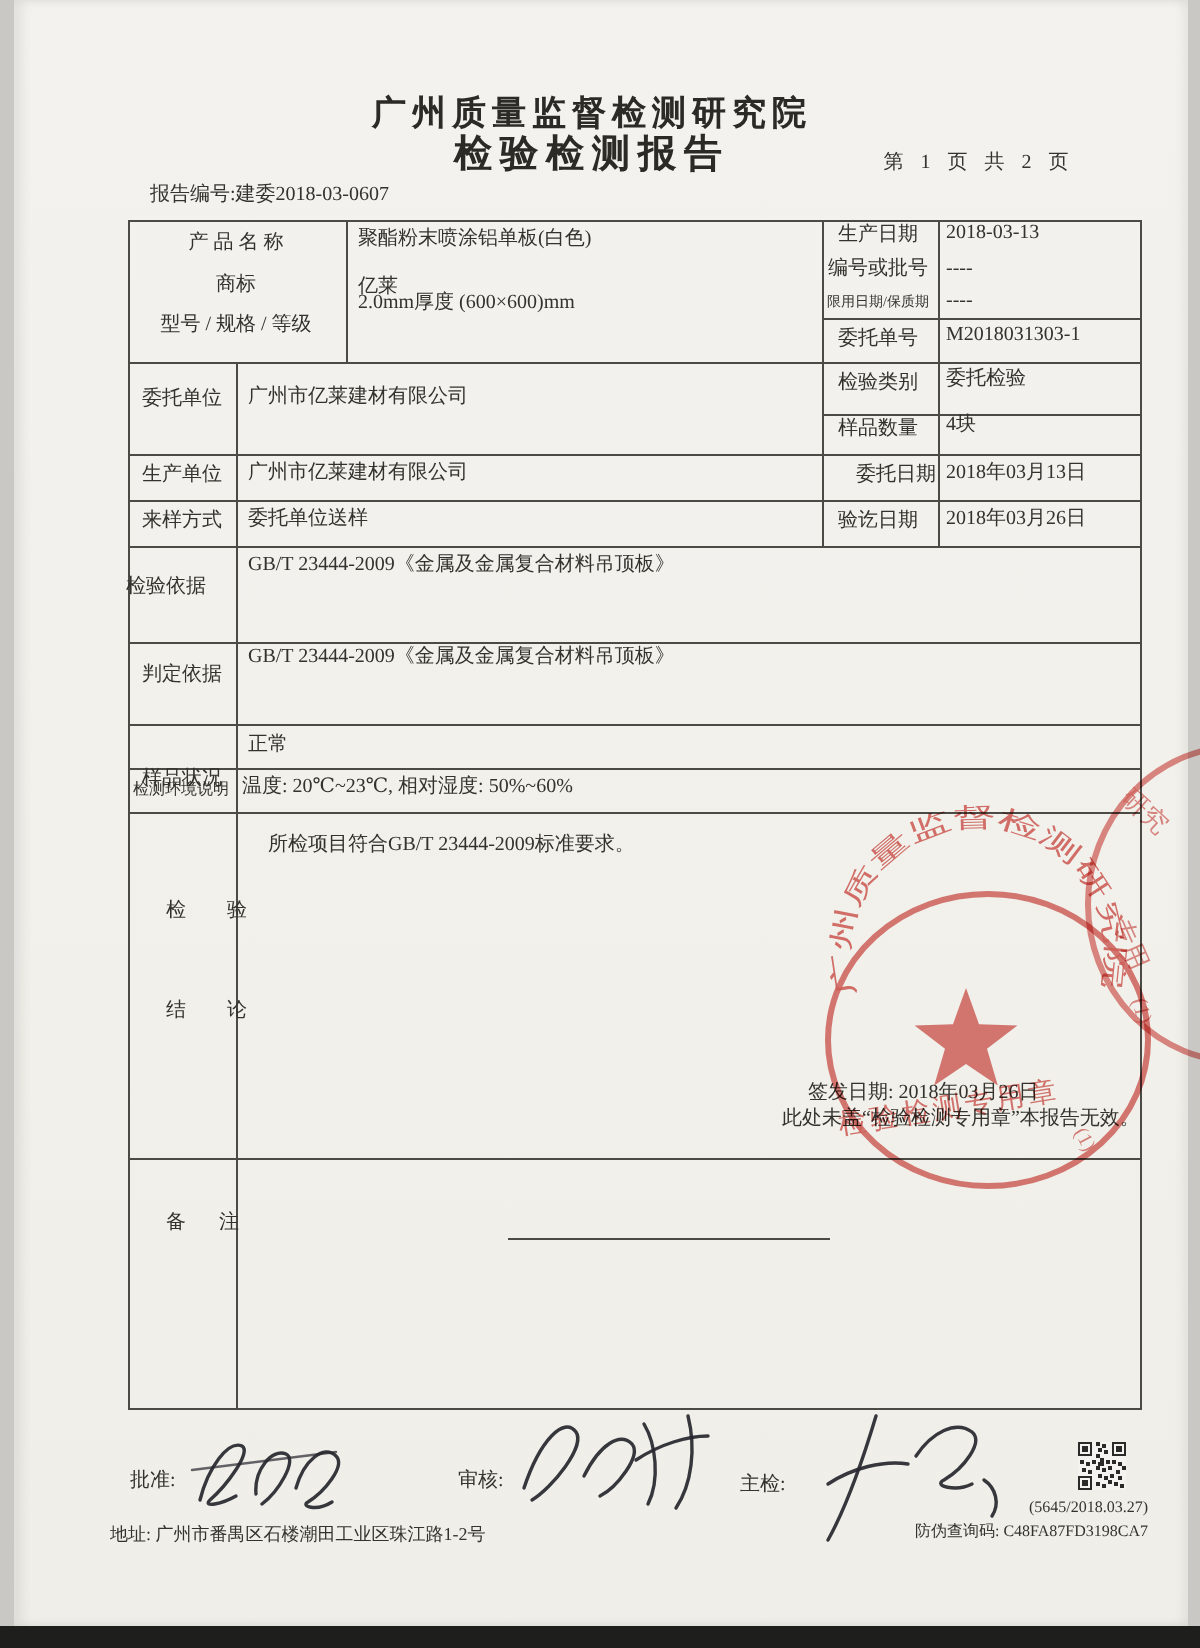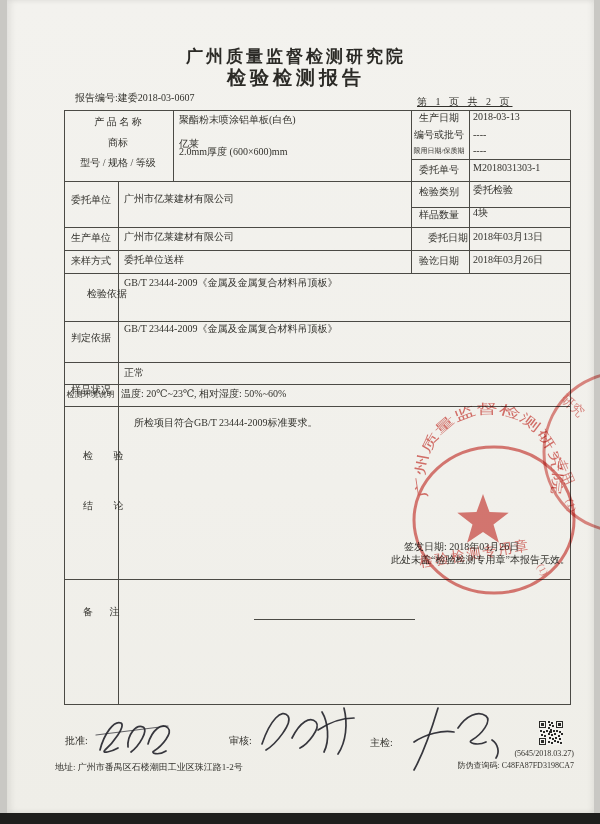--- a/index.html
+++ b/index.html
@@ -29,21 +29,21 @@
   .qr{position:absolute;left:539px;top:721px;}
 </style>
 </head>
 <body>
 
 <div class="paper">
 
   <div class="t c b" style="left:159px;top:46px;width:260px;font-size:17px;letter-spacing:3px;color:#2b2a26;">广州质量监督检测研究院</div>
   <div class="t c b" style="left:179px;top:66px;width:220px;font-size:19px;letter-spacing:4px;color:#2b2a26;">检验检测报告</div>
   <div class="t" style="left:68px;top:92px;">报告编号:建委2018-03-0607</div>
-  <div class="t" style="left:410px;top:96px;width:145px;text-align:left;letter-spacing:3px;text-decoration:underline;">第 1 页 共 2 页</div>
+  <div class="t" style="left:410px;top:76px;width:145px;text-align:center;letter-spacing:3px;">第 1 页 共 2 页</div>
 
   <div class="frame">
     <div class="hl" style="left:0;top:70px;width:505px;"></div>
     <div class="hl" style="left:0;top:116px;width:505px;"></div>
     <div class="hl" style="left:0;top:139px;width:505px;"></div>
     <div class="hl" style="left:0;top:162px;width:505px;"></div>
     <div class="hl" style="left:0;top:210px;width:505px;"></div>
     <div class="hl" style="left:0;top:251px;width:505px;"></div>
     <div class="hl" style="left:0;top:273px;width:505px;"></div>
     <div class="hl" style="left:0;top:295px;width:505px;"></div>
@@ -82,21 +82,21 @@
   <div class="t c" style="left:58px;top:232px;width:52px;">生产单位</div>
   <div class="t" style="left:117px;top:231px;">广州市亿莱建材有限公司</div>
   <div class="t c" style="left:412px;top:232px;width:58px;">委托日期</div>
   <div class="t" style="left:466px;top:231px;">2018年03月13日</div>
 
   <div class="t c" style="left:58px;top:255px;width:52px;">来样方式</div>
   <div class="t" style="left:117px;top:254px;">委托单位送样</div>
   <div class="t c" style="left:403px;top:255px;width:58px;">验讫日期</div>
   <div class="t" style="left:466px;top:254px;">2018年03月26日</div>
 
-  <div class="t c" style="left:74px;top:288px;width:52px;">检验依据</div>
+  <div class="t c" style="left:50px;top:288px;width:52px;">检验依据</div>
   <div class="t" style="left:117px;top:277px;">GB/T 23444-2009《金属及金属复合材料吊顶板》</div>
   <div class="t c" style="left:58px;top:332px;width:52px;">判定依据</div>
   <div class="t" style="left:117px;top:323px;">GB/T 23444-2009《金属及金属复合材料吊顶板》</div>
 
   <div class="t c" style="left:58px;top:384px;width:52px;">样品状况</div>
   <div class="t" style="left:117px;top:367px;">正常</div>
 
   <div class="t c" style="left:57px;top:390px;width:53px;font-size:8px;">检测环境说明</div>
   <div class="t" style="left:114px;top:388px;">温度: 20℃~23℃, 相对湿度: 50%~60%</div>
 

